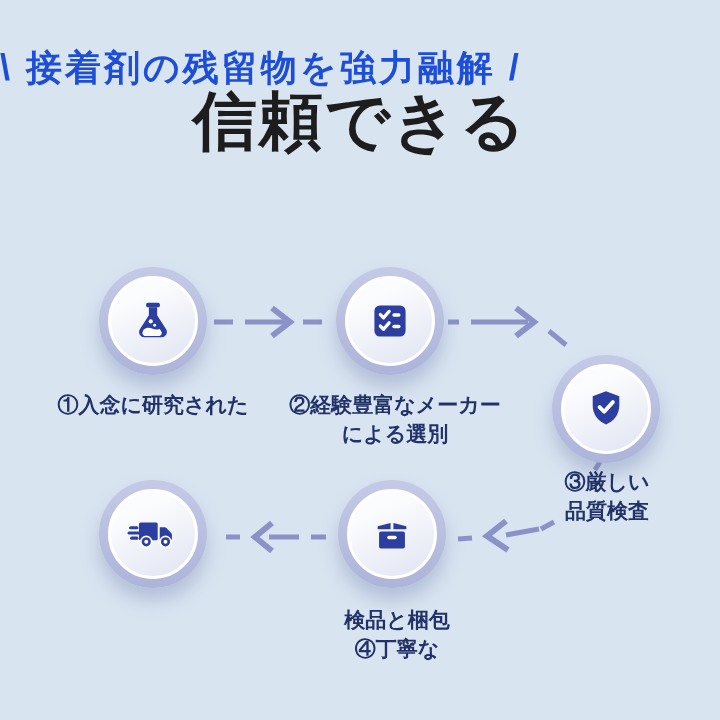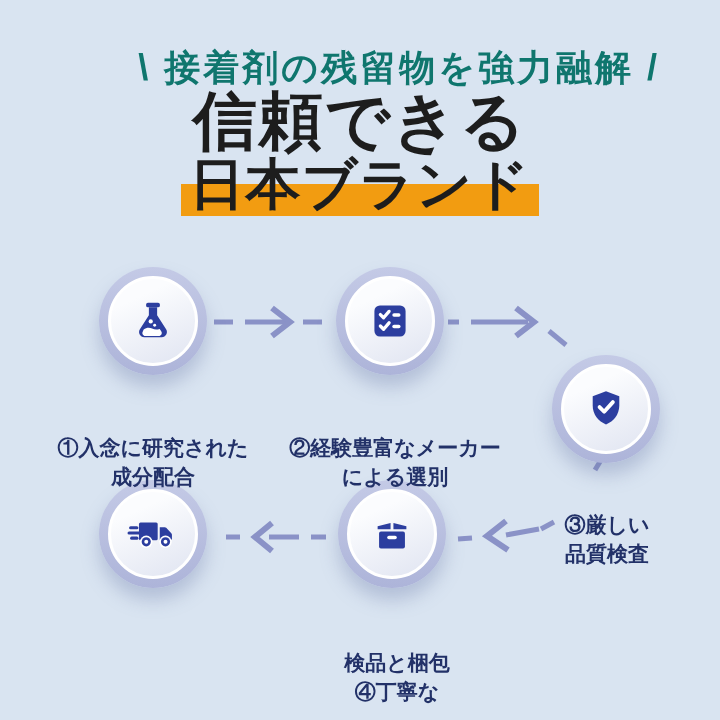--- a/index.html
+++ b/index.html
@@ -2,22 +2,22 @@
 <html><head>
 <meta charset="utf-8">
 <style>
   html,body{margin:0;padding:0;}
   .canvas{
     position:relative;width:720px;height:720px;overflow:hidden;
     background:#D9E4F1;
     font-family:"Liberation Sans",sans-serif;
   }
   .tagline{
-    position:absolute;top:44px;left:0;width:660px;text-align:right;
-    font-size:36px;font-weight:600;letter-spacing:3px;color:#0f766e;white-space:pre;
+    position:absolute;top:44px;left:0;width:660px;text-align:left;
+    font-size:36px;font-weight:600;letter-spacing:3px;color:#1d4ed8;white-space:pre;
   }
   .title1{
     position:absolute;top:90px;left:0;width:720px;text-align:center;
     font-size:64px;line-height:62px;font-weight:800;color:#1d1d1d;letter-spacing:2px;
   }
   .title2-wrap{position:absolute;top:152px;left:0;width:720px;text-align:center;}
   .title2{
     display:inline-block;font-size:55px;line-height:64px;font-weight:800;
     color:#1d1d1d;letter-spacing:1px;padding:0 8px;
     background:linear-gradient(to bottom,transparent 50%,#F29C11 50%);
@@ -28,37 +28,34 @@
     box-shadow:0 12px 18px rgba(110,122,168,.35);
   }
   .circle .inner{
     position:absolute;left:9px;top:9px;width:90px;height:90px;border-radius:50%;
     background:linear-gradient(155deg,#FBFCFE 25%,#E2E6F2 95%);
     border:3px solid #ffffff;box-sizing:border-box;
     display:flex;align-items:center;justify-content:center;
   }
   .label{
     position:absolute;text-align:center;color:#223168;
-    font-size:21px;line-height:29px;font-weight:600;margin-top:43px;
+    font-size:21px;line-height:29px;font-weight:600;
   }
   .arrows{position:absolute;left:0;top:0;width:720px;height:720px;pointer-events:none;}
   .arrows path{stroke:#8A92C7;fill:none;stroke-width:5;}
   .arrows path.head{stroke-width:6;stroke-linejoin:miter;}
   svg.icon{display:block;}
 </style>
 </head>
 <body>
 
 <div class="canvas">
 
   <div class="tagline">\ 接着剤の残留物を強力融解 /</div>
   <div class="title1">信頼できる</div>
-  <div class="title2-wrap">
-    <span class="title2">日本ブランド</span>
-  </div>
 
   <svg class="arrows" viewBox="0 0 720 720">
     <g>
       <path d="M214 322 H233"></path>
       <path d="M245 322 H287"></path>
       <path class="head" d="M272 308 L290 322 L272 336"></path>
       <path d="M303 322 H322"></path>
     </g>
     <g>
       <path d="M448 322 H459"></path>
@@ -138,21 +135,20 @@
         <circle cx="18.5" cy="27.5" r="4.4" fill="#2C3E9F"></circle>
         <circle cx="37" cy="27.5" r="4.4" fill="#2C3E9F"></circle>
         <circle cx="18.5" cy="27.5" r="1.9" fill="#ffffff"></circle>
         <circle cx="37" cy="27.5" r="1.9" fill="#ffffff"></circle>
       </svg>
     </div>
   </div>
 
   <div class="label" style="left:13px;top:390px;width:280px;">
     <div>①入念に研究された</div>
-    <div>成分配合</div>
   </div>
   <div class="label" style="left:527px;top:467px;width:160px;">
     <div>③厳しい</div>
     <div>品質検査</div>
   </div>
   <div class="label" style="left:255px;top:390px;width:280px;">
     <div>②経験豊富なメーカー</div>
     <div>による選別</div>
   </div>
   <div class="label" style="left:287px;top:605px;width:220px;">

